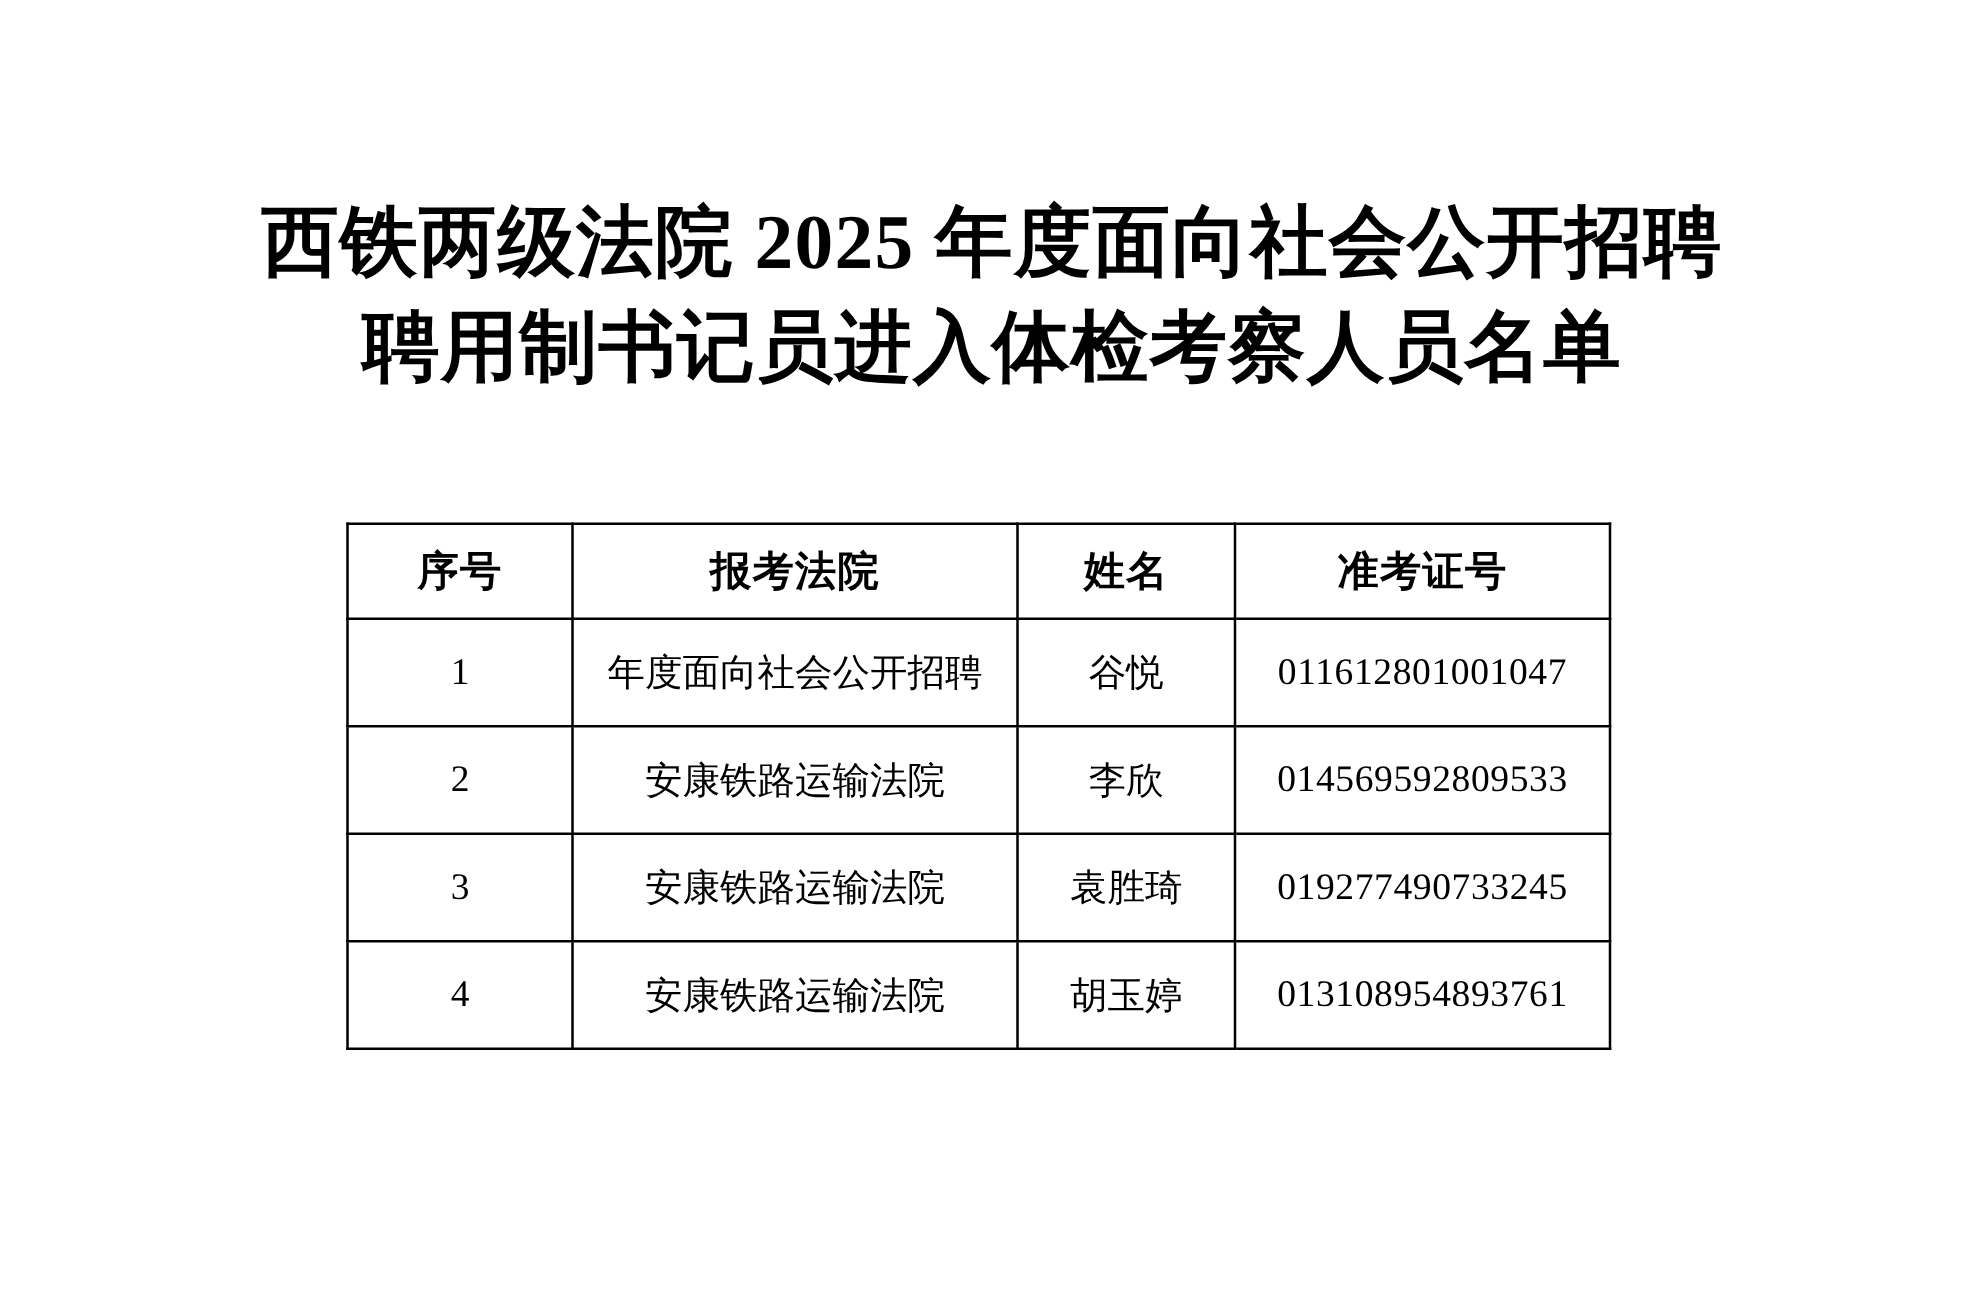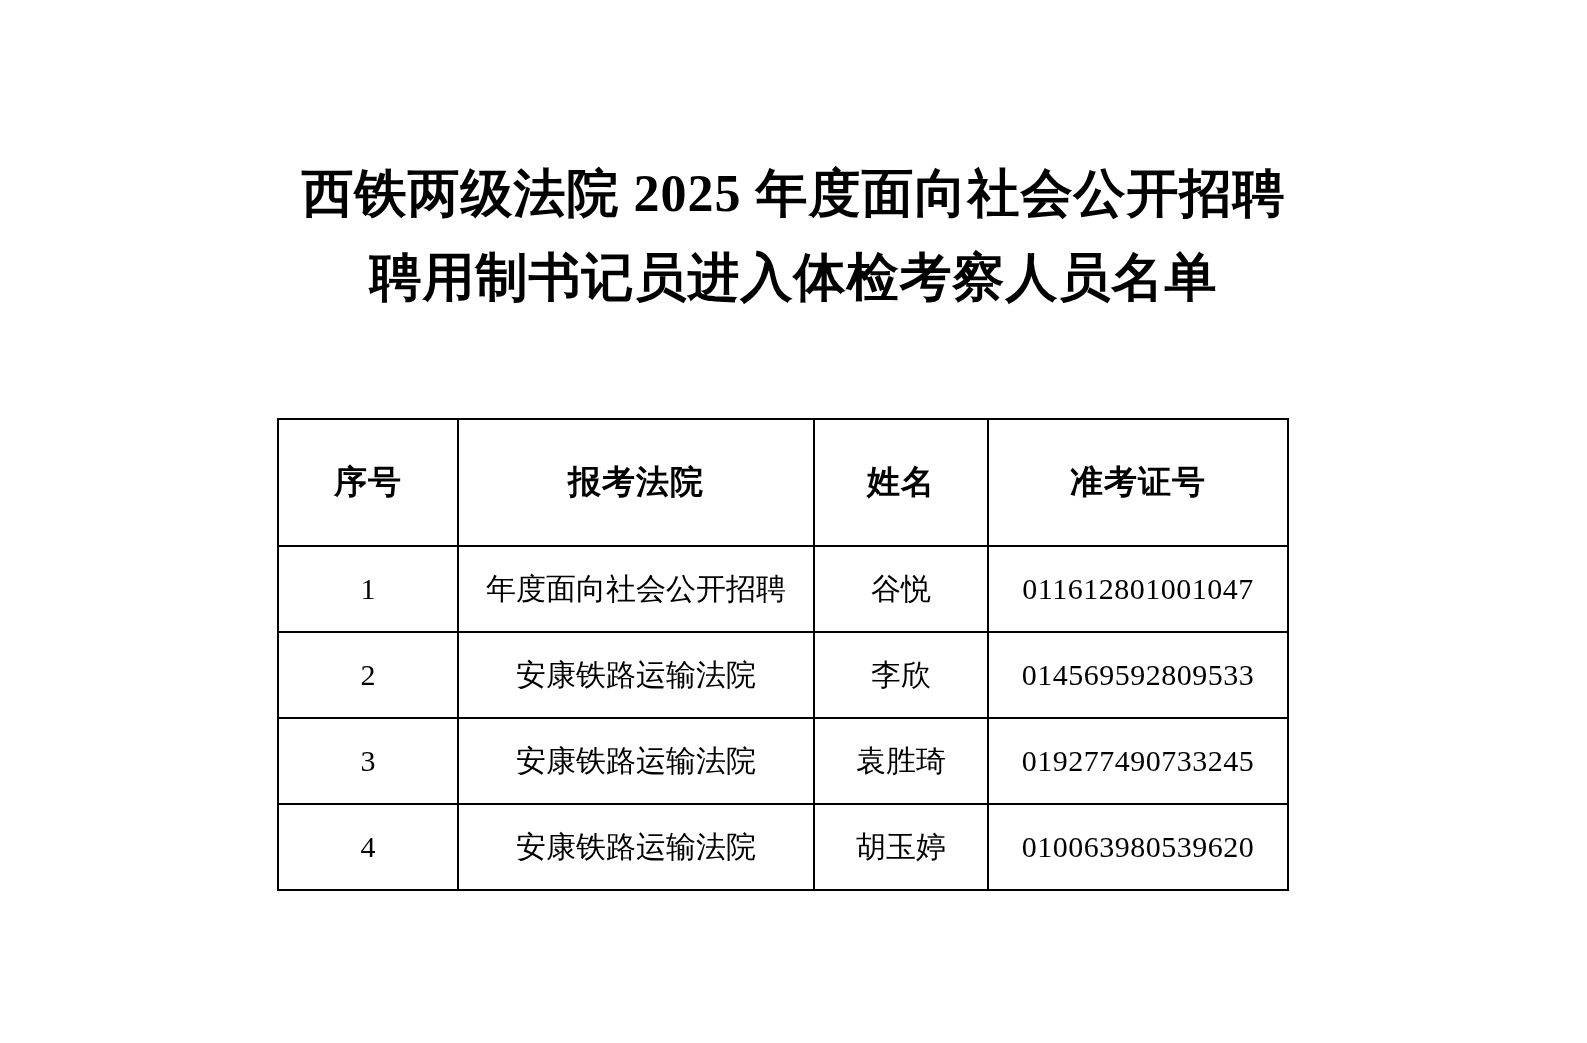--- a/index.html
+++ b/index.html
@@ -20,21 +20,21 @@
     background: #ffffff;
   }
 
   .doc-title {
     position: absolute;
     top: 152px;
     left: 0;
     width: 1587px;
     text-align: center;
     font-weight: bold;
-    font-size: 52px;
+    font-size: 62px;
     line-height: 84px;
     letter-spacing: 1px;
     color: #000000;
   }
 
   .doc-title .title-line {
     display: block;
     white-space: nowrap;
   }
 
@@ -57,21 +57,21 @@
   table.roster td {
     border: 2px solid #000000;
     text-align: center;
     vertical-align: middle;
     padding: 0;
     color: #000000;
     background: #ffffff;
   }
 
   table.roster th {
-    height: 127px;
+    height: 76px;
     font-size: 33px;
     font-weight: bold;
     letter-spacing: 1px;
     font-family: Liberation Mono, monospace;
   }
 
   table.roster td {
     height: 86px;
     font-size: 30px;
     font-weight: normal;
@@ -123,18 +123,18 @@
       <tr>
         <td class="cell-index">3</td>
         <td class="cell-court">安康铁路运输法院</td>
         <td class="cell-name">袁胜琦</td>
         <td class="cell-ticket">019277490733245</td>
       </tr>
       <tr>
         <td class="cell-index">4</td>
         <td class="cell-court">安康铁路运输法院</td>
         <td class="cell-name">胡玉婷</td>
-        <td class="cell-ticket">010063980539620</td>
+        <td class="cell-ticket">013108954893761</td>
       </tr>
     </tbody>
   </table>
 
 </div>
 
 </body></html>

